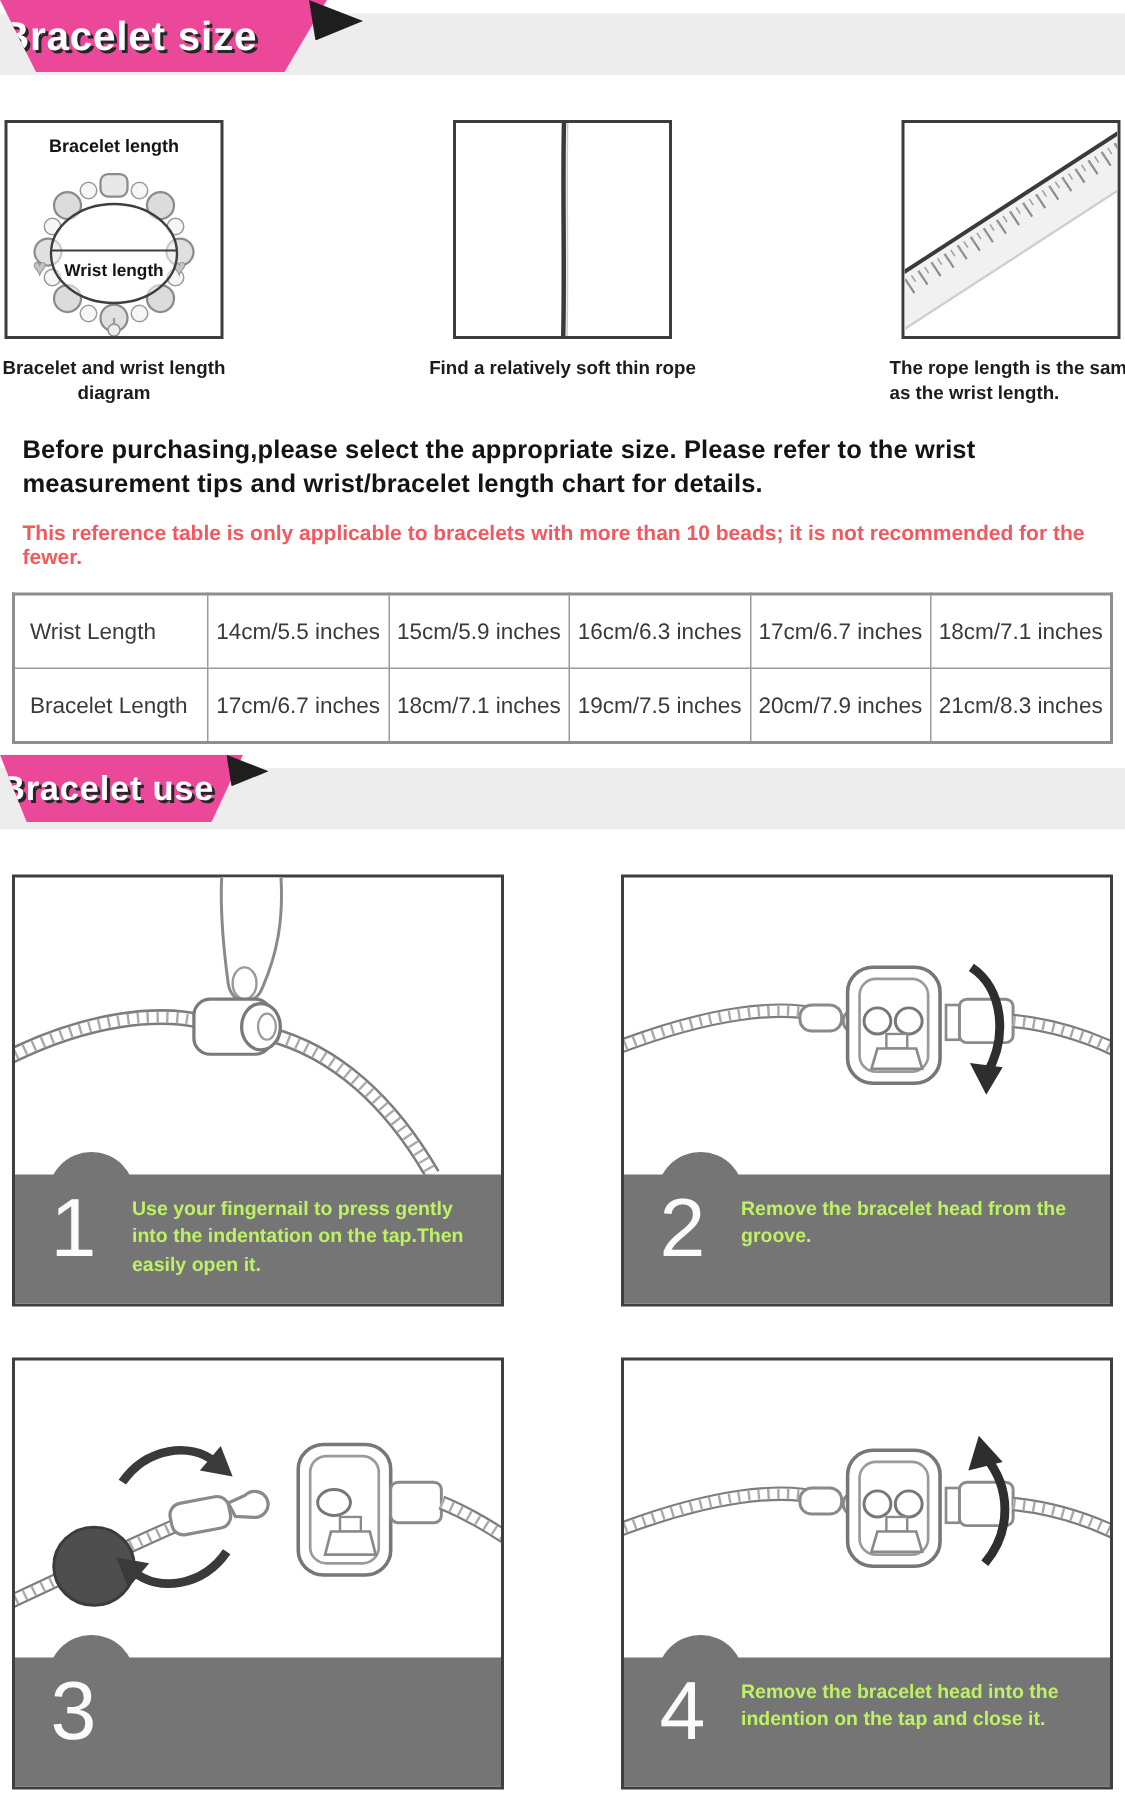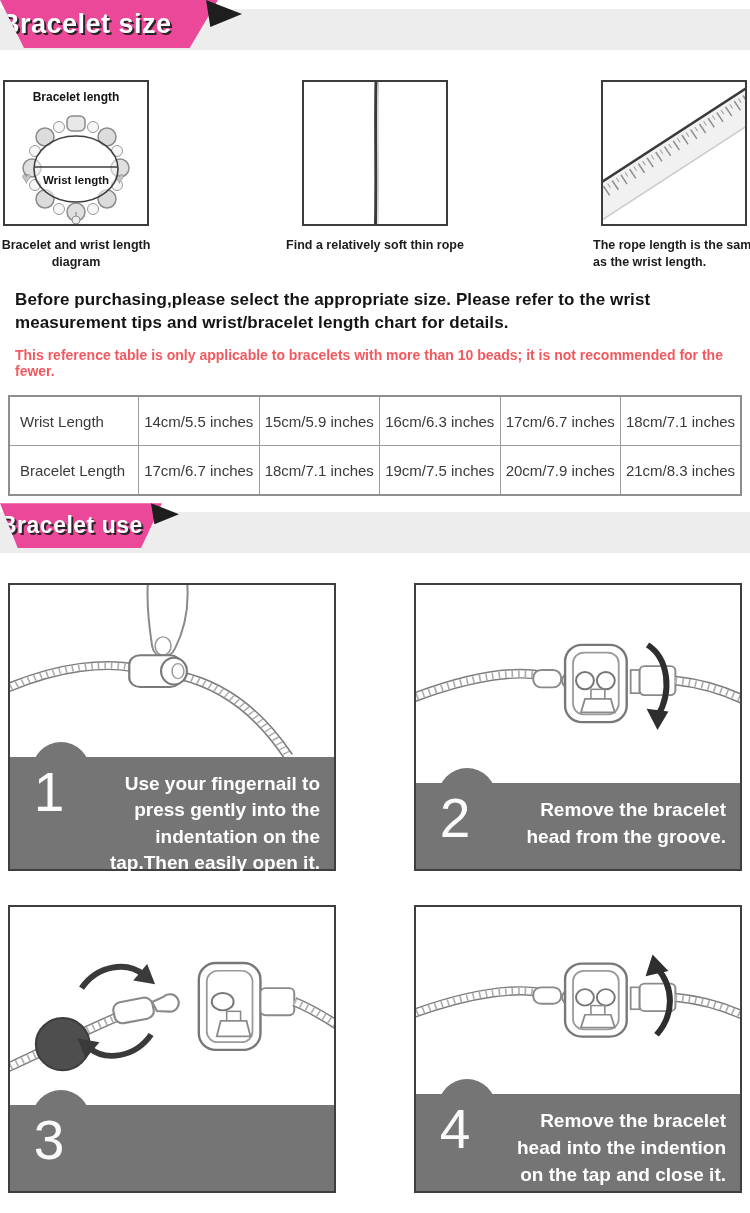--- a/index.html
+++ b/index.html
@@ -43,21 +43,21 @@
   .size-table td.rowlabel{text-align:left;padding-left:10px;width:116px;}
 
   
   .panel-grid{display:grid;grid-template-columns:328px 328px;column-gap:78px;row-gap:34px;padding:24px 8px 0 8px;}
   .panel{border:2px solid #3f3f3f;background:#fff;height:288px;display:flex;flex-direction:column;box-sizing:border-box;}
   .panel-art{flex:1 1 auto;min-height:0;}
   .panel-art svg{width:100%;height:100%;display:block;}
   .panel-caption{position:relative;background:#757575;display:flex;align-items:flex-start;gap:14px;padding:9px 14px 10px 14px;min-height:67px;}
   .bump{position:absolute;top:-15px;left:22px;width:58px;height:30px;background:#757575;border-radius:29px 29px 0 0;}
   .step-num{position:relative;flex:0 0 50px;text-align:center;font-size:55px;line-height:.95;color:#fbfbfb;font-weight:400;}
-  .step-text{position:relative;font-size:19px;font-weight:bold;color:#ffffff;line-height:1.4;margin-top:5px;text-align:right;}
+  .step-text{position:relative;font-size:13px;font-weight:bold;color:#bef264;line-height:1.4;margin-top:5px;}
   .page-bottom{height:24px;}
 </style>
 </head>
 <body>
 
 <div class="page">
 
   <div class="ribbon-row">
     <div class="ribbon-strip"></div>
     <div class="ribbon big">

